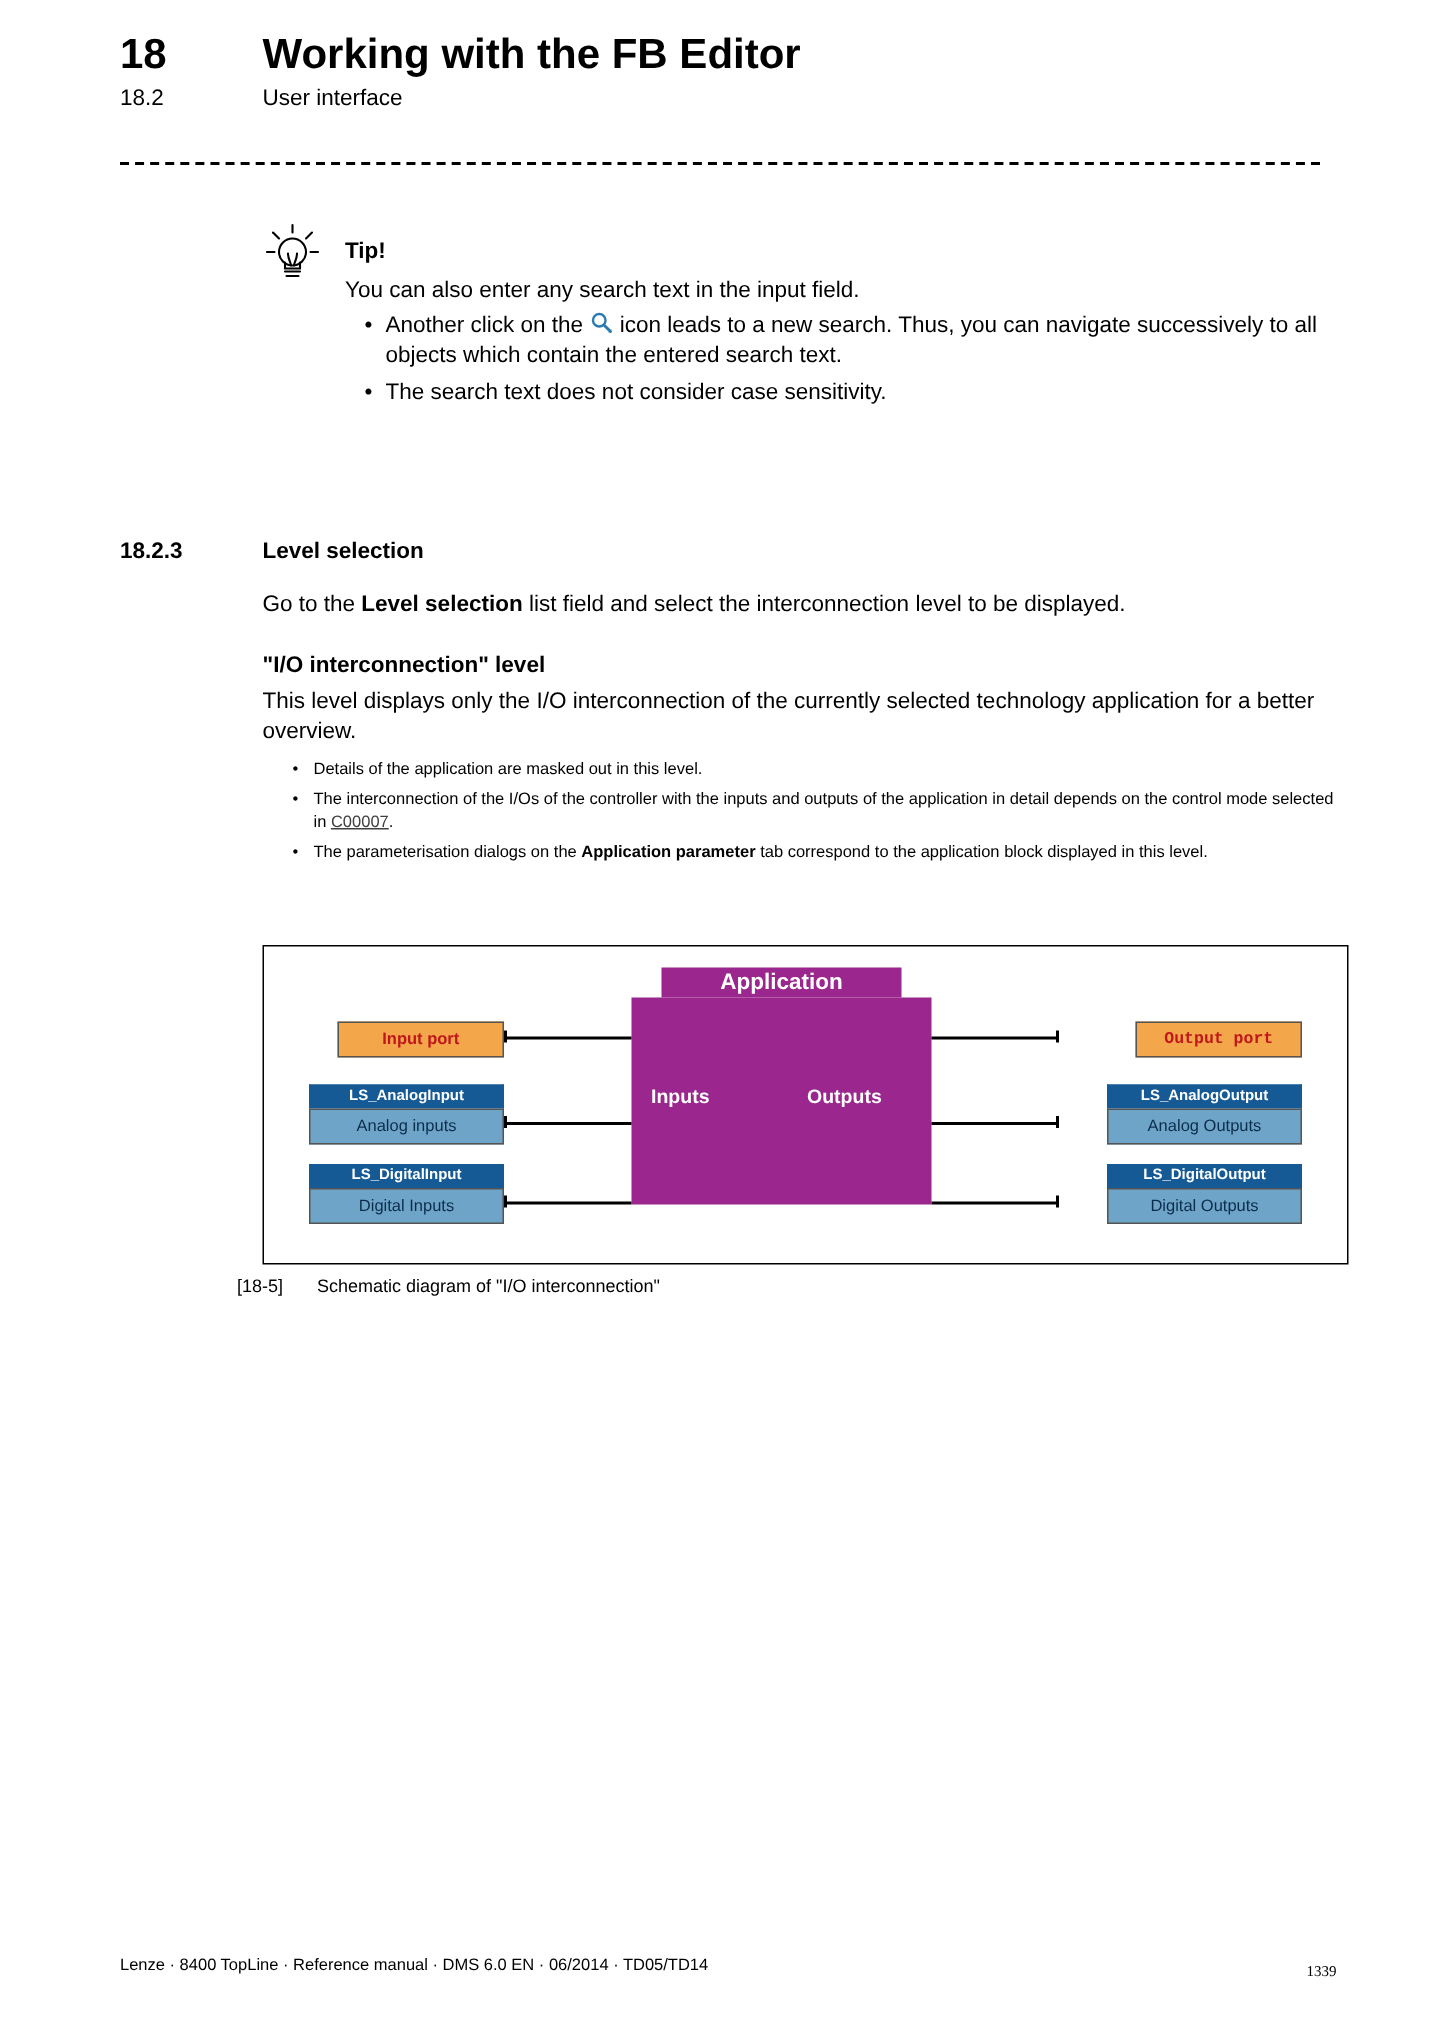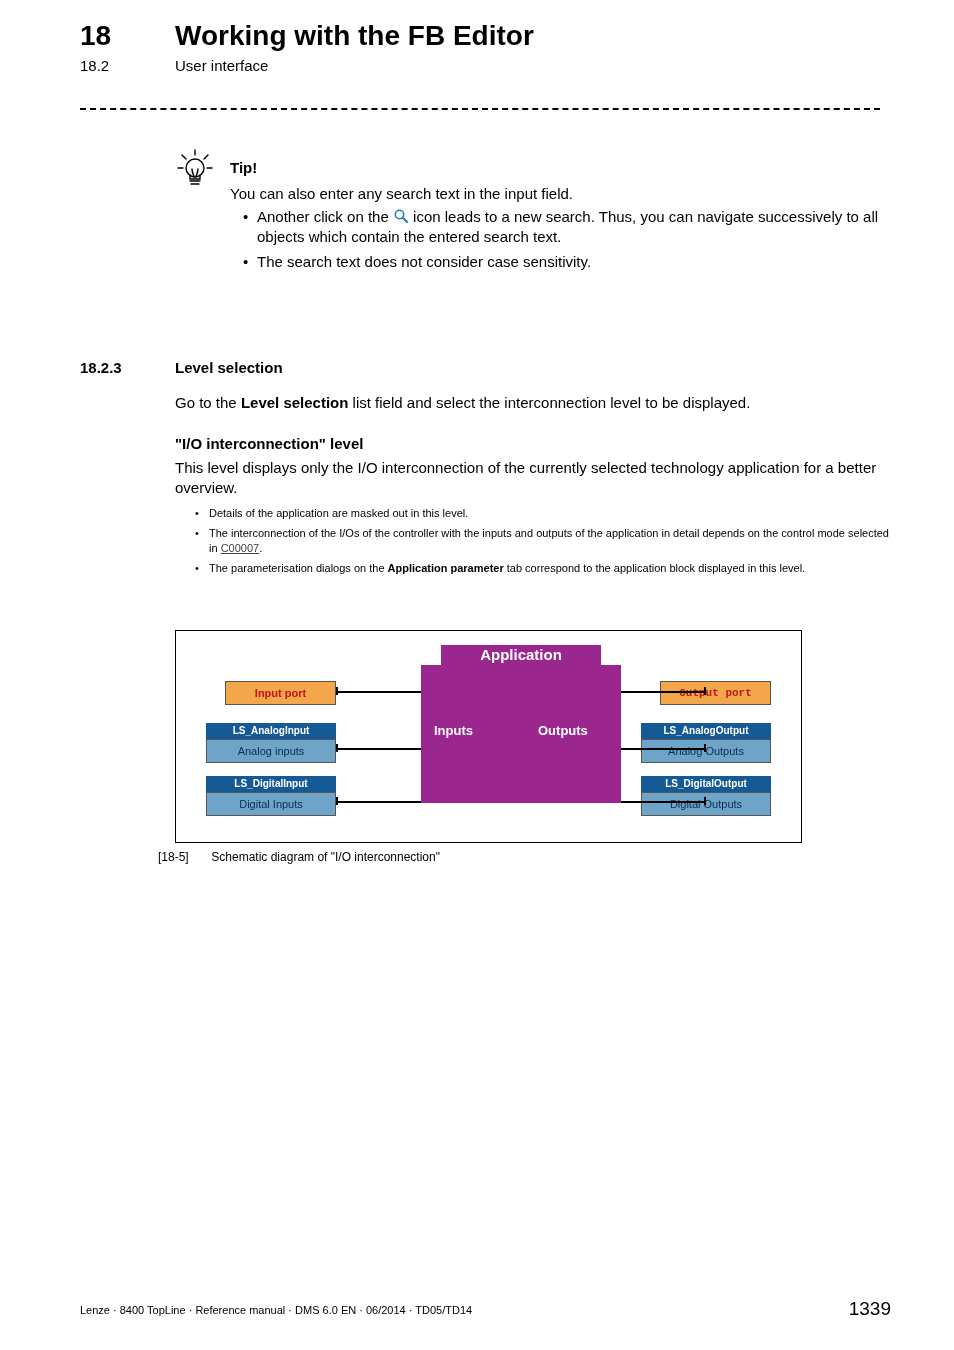--- a/index.html
+++ b/index.html
@@ -169,21 +169,21 @@
   .link {
     color: #404040;
     text-decoration: underline;
   }
 
   
   .diagram {
     position: absolute;
     left: 175px;
     top: 630px;
-    width: 627px;
+    width: 724px;
     height: 213px;
     border: 1px solid #000;
     box-sizing: border-box;
   }
   .diagram .app-hdr {
     position: absolute;
     top: 14px;
     left: 265px;
     width: 160px;
     height: 20px;
@@ -276,21 +276,22 @@
   .footer-left {
     position: absolute;
     left: 80px;
     bottom: 34px;
     font-size: 11px;
   }
   .footer-right {
     position: absolute;
     right: 63px;
     bottom: 30px;
-    font-size: 19px;
+    font-size: 10px;
+    font-family: Liberation Serif, serif;
   }
 </style>
 </head>
 <body>
 <div class="page">
 
 <div class="hdr-chapter">18</div>
 <div class="hdr-title">Working with the FB Editor</div>
 <div class="hdr-sec-num">18.2</div>
 <div class="hdr-sec-title">User interface</div>

